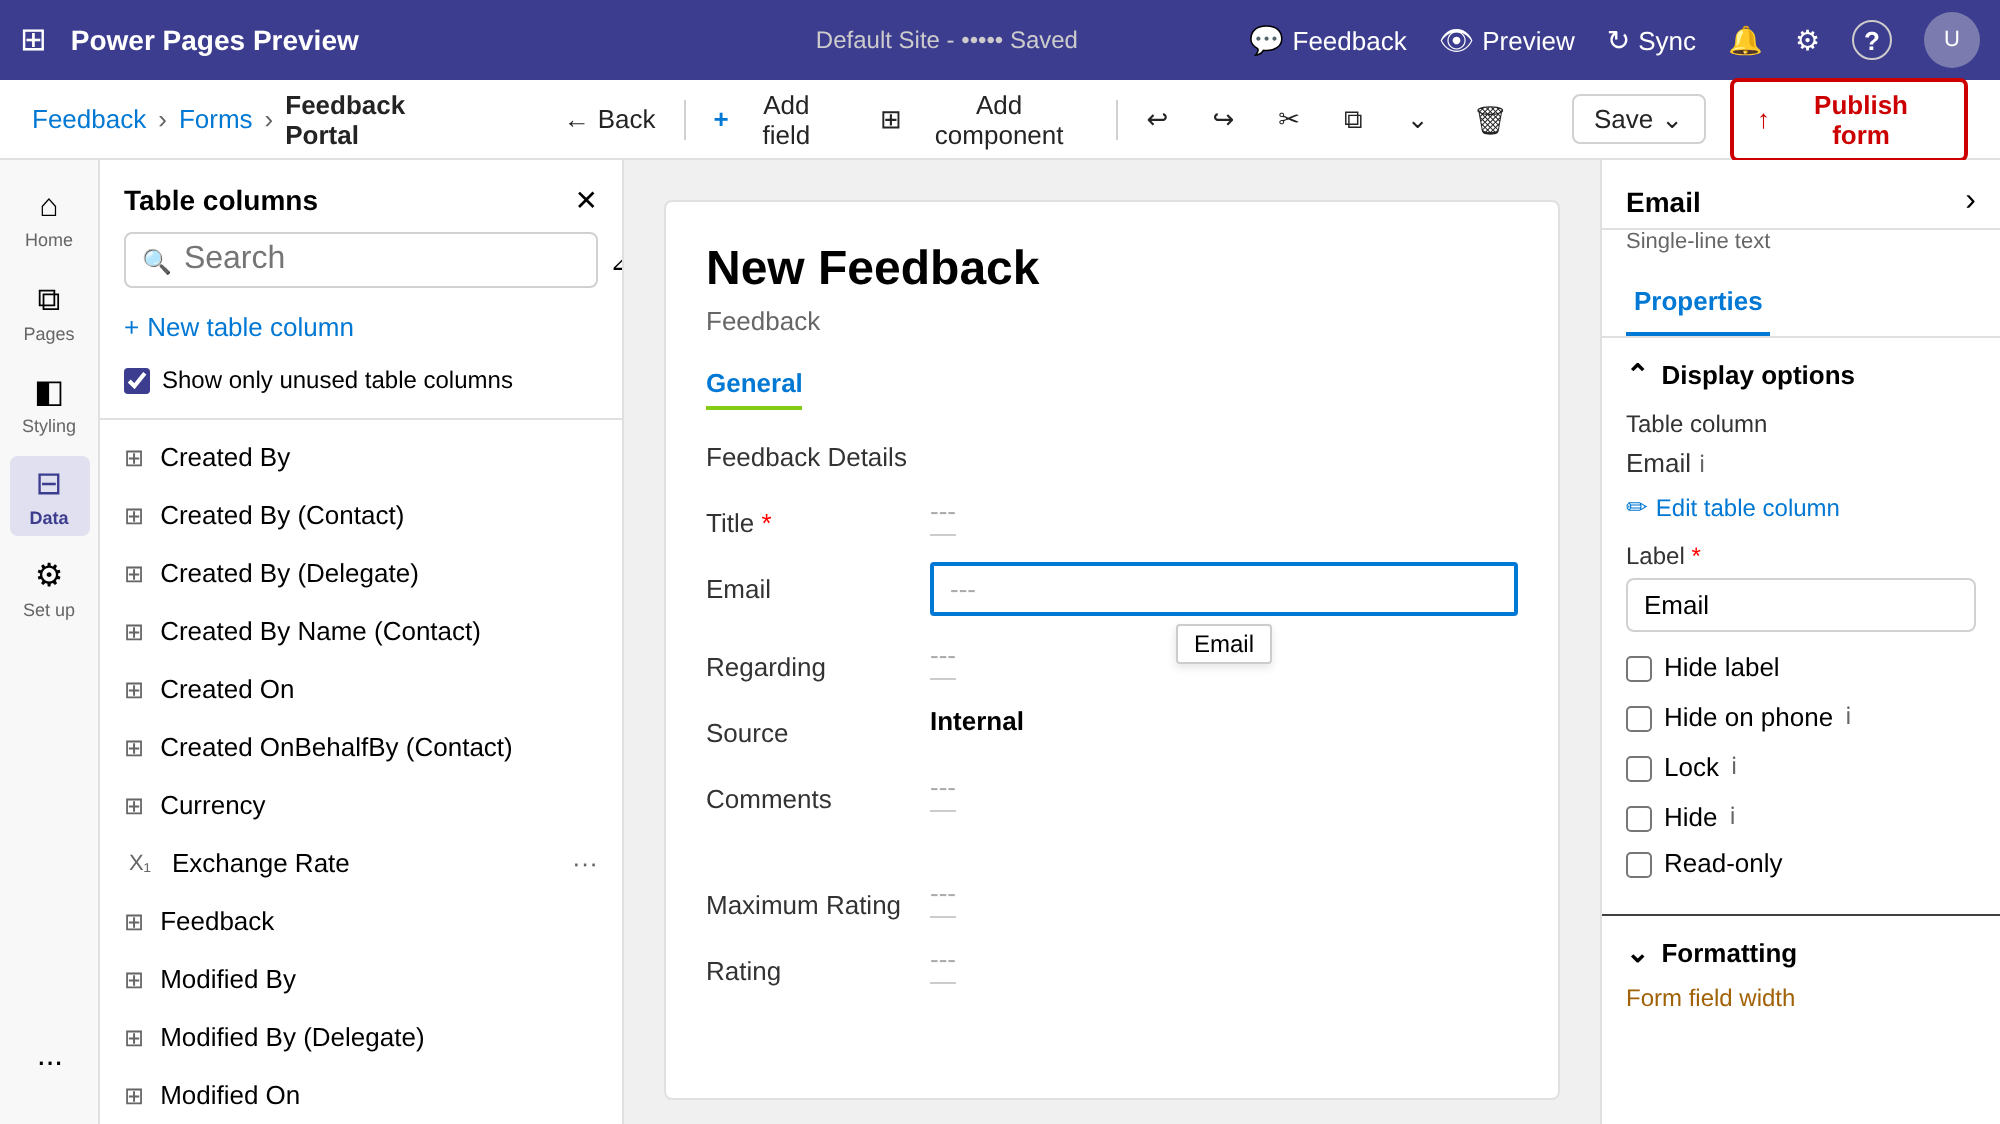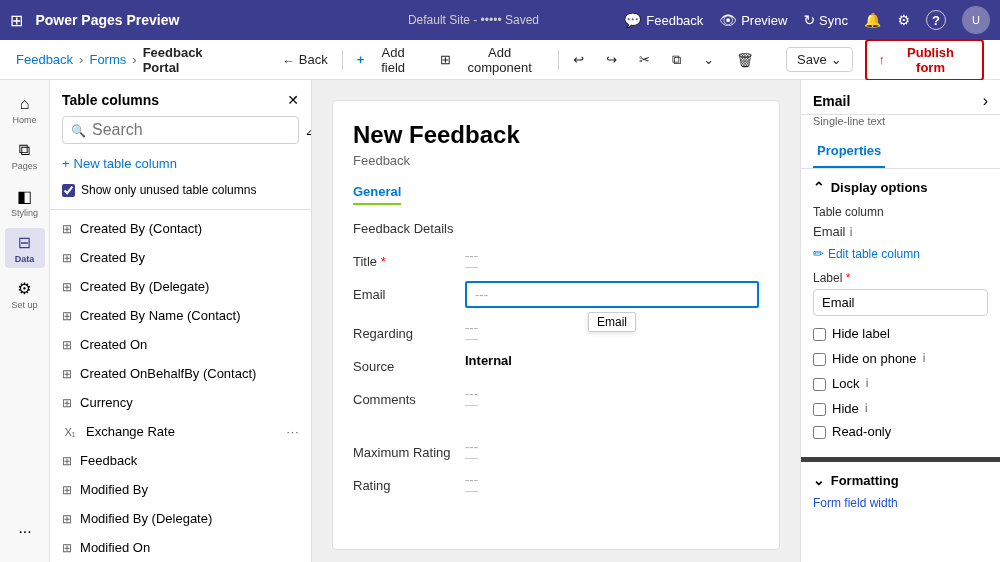--- a/index.html
+++ b/index.html
@@ -191,39 +191,39 @@
       align-items: center;
       justify-content: space-between;
       padding: 12px 12px 4px;
       border-bottom: 1px solid #e0e0e0;
     }
     .right-panel-title { font-size: 14px; font-weight: 600; }
     .right-panel-subtitle { font-size: 11px; color: #666; padding: 0 12px 8px; }
     .panel-tabs { display: flex; border-bottom: 1px solid #e0e0e0; padding: 0 12px; }
     .panel-tab { padding: 8px 4px; font-size: 13px; cursor: pointer; margin-right: 12px; }
     .panel-tab.active { border-bottom: 2px solid #0078d4; color: #0078d4; font-weight: 600; }
-    .panel-section { padding: 10px 12px; border-bottom: 5px solid #404040; }
+    .panel-section { padding: 10px 12px; border-bottom: 1px solid #404040; }
     .panel-section-header { display: flex; align-items: center; gap: 6px; font-size: 13px; font-weight: 600; margin-bottom: 10px; cursor: pointer; }
     .section-label { font-size: 12px; color: #333; margin-bottom: 4px; font-weight: 500; }
     .section-label .required { color: red; }
     .table-col-info { font-size: 13px; color: #333; display: flex; align-items: center; gap: 4px; margin-bottom: 6px; }
     .edit-col-link { color: #0078d4; font-size: 12px; display: flex; align-items: center; gap: 4px; cursor: pointer; }
     .label-input {
       width: 100%;
       border: 1px solid #d1d1d1;
       border-radius: 4px;
       padding: 5px 8px;
       font-size: 13px;
       outline: none;
     }
     .checkbox-option { display: flex; align-items: flex-end; gap: 6px; margin-bottom: 8px; font-size: 13px; }
     .checkbox-option input { accent-color: #333; }
     .formatting-section { padding: 10px 12px; }
     .formatting-title { display: flex; align-items: center; gap: 6px; font-size: 13px; font-weight: 600; margin-bottom: 8px; cursor: pointer; }
-    .form-field-width-label { font-size: 12px; color: #1d4ed8; margin-bottom: 4px; }
+    .form-field-width-label { font-size: 12px; color: #a16207; margin-bottom: 4px; }
 
     
     .icon-grid::before { content: '⊞'; }
     .icon-home::before { content: '⌂'; font-size: 16px; }
     .icon-close::before { content: '✕'; }
     .icon-search::before { content: '🔍'; font-size: 12px; }
     .icon-back::before { content: '←'; }
     .icon-add::before { content: '+'; font-weight: bold; }
     .icon-undo::before { content: '↩'; }
     .icon-redo::before { content: '↪'; }
@@ -381,25 +381,25 @@
       </button>
     </div>
     <div class="checkbox-row">
       <input type="checkbox" checked="" style="">
       <span>Show only unused table columns</span>
     </div>
     <div class="h-divider"></div>
     <div class="column-list">
       <div class="column-item">
         <span class="col-grid-icon"></span>
+        <span class="col-name">Created By</span>
+      </div>
+      <div class="column-item">
+        <span class="col-grid-icon"></span>
         <span class="col-name">Created By (Contact)</span>
-      </div>
-      <div class="column-item">
-        <span class="col-grid-icon"></span>
-        <span class="col-name">Created By</span>
       </div>
       <div class="column-item">
         <span class="col-grid-icon"></span>
         <span class="col-name">Created By (Delegate)</span>
       </div>
       <div class="column-item">
         <span class="col-grid-icon"></span>
         <span class="col-name">Created By Name (Contact)</span>
       </div>
       <div class="column-item">

